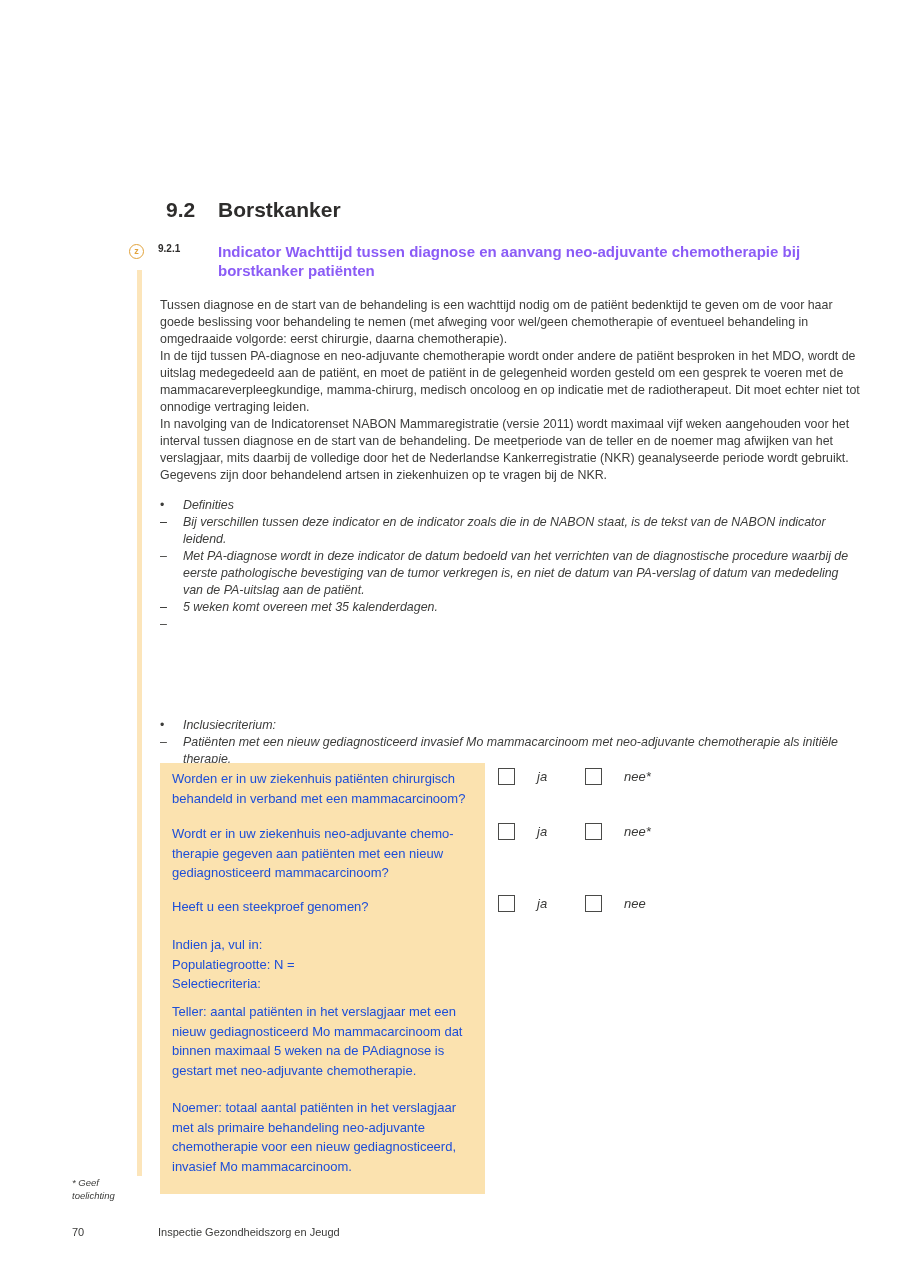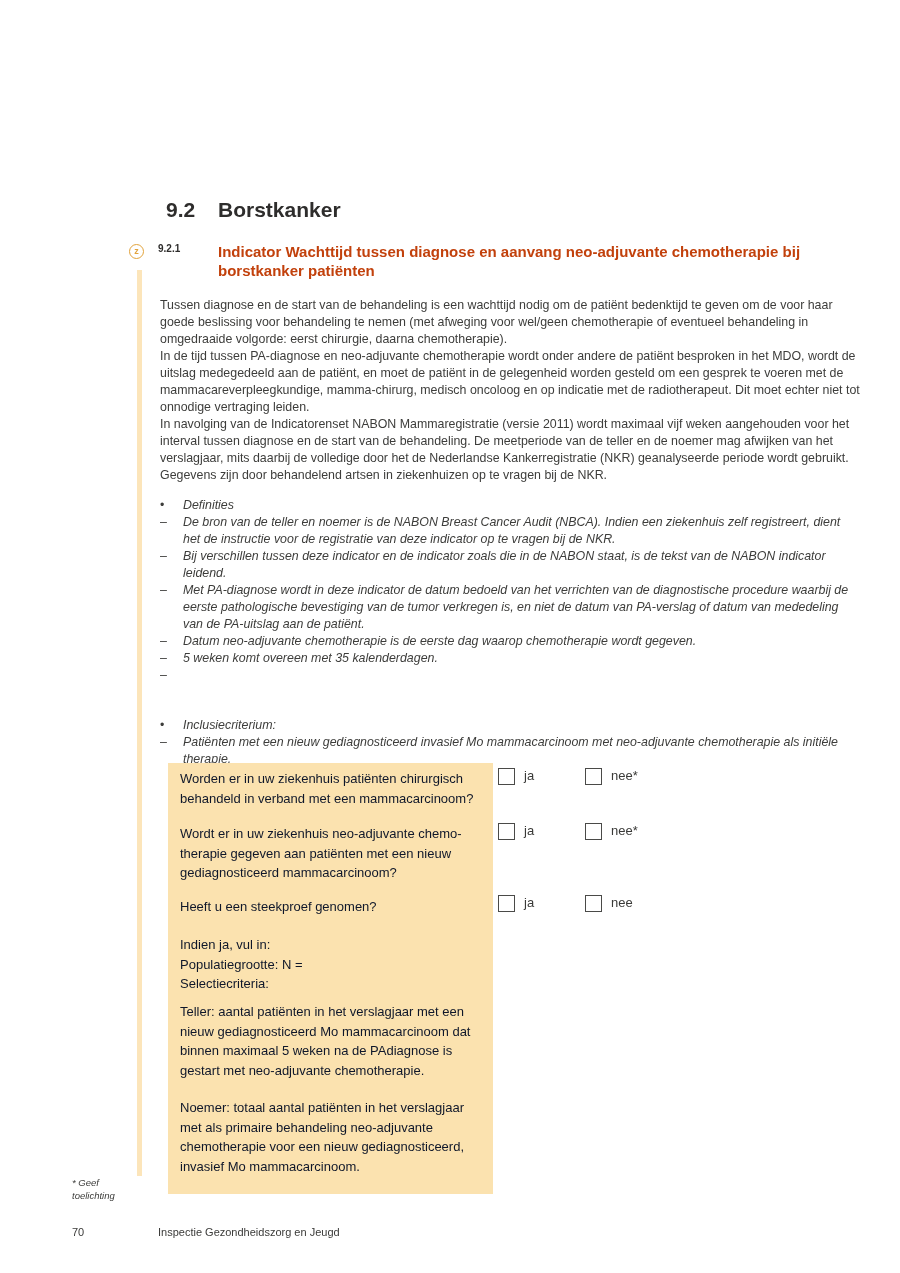--- a/index.html
+++ b/index.html
@@ -19,58 +19,58 @@
 
   .subsection { position: absolute; top: 242px; left: 129px; width: 730px; }
   .subsection .z-icon {
     position: absolute; left: 0; top: 2px; width: 15px; height: 15px;
     border: 1.6px solid #e2a33c; border-radius: 50%;
     color: #e2a33c; font-size: 9px; font-weight: bold;
     display: flex; align-items: center; justify-content: center; line-height: 1;
   }
   .subsection .num { position: absolute; left: 29px; top: 1px; font-weight: bold; font-size: 10px; color: #2e2d2c; }
   .subsection .ttl { position: absolute; left: 89px; top: 0; width: 615px;
-    font-weight: bold; font-size: 15px; line-height: 19px; color: #c2410c; }
+    font-weight: bold; font-size: 15px; line-height: 19px; color: #8b5cf6; }
 
   
   .accent-line { position: absolute; left: 137px; top: 270px; width: 5px; height: 906px; background: #fce5ba; }
 
   
   .intro { position: absolute; left: 160px; top: 297px; width: 700px;
     font-size: 12.4px; line-height: 17px; color: #3d3d3b; }
   .intro p { margin: 0; }
 
   .list-block { position: absolute; left: 160px; width: 700px;
     font-style: italic; font-size: 12.4px; line-height: 17px; color: #3d3d3b; }
   .defs { top: 497px; }
   .incl { top: 717px; }
   .li { position: relative; padding-left: 23px; }
   .li .marker { position: absolute; left: 0; top: 0; font-style: normal; }
 
   
   .qa { position: absolute; left: 160px; top: 763px; width: 700px; }
   .qbox {
-    position: absolute; left: 8px; width: 325px;
+    position: absolute; left: 0; width: 325px;
     background: #fbe2af;
     padding: 6px 12px 18px 12px;
-    font-size: 13px; line-height: 19.5px; color: #0f172a;
+    font-size: 13px; line-height: 19.5px; color: #1d4ed8;
     white-space: pre-line;
   }
   .box1 { top: 0px;   min-height: 48px; }
   .box2 { top: 55px;  min-height: 66px; }
   .box3 { top: 128px; min-height: 28px; }
   .box4 { top: 166px; min-height: 58px; }
   .box5 { top: 233px; min-height: 86px; }
   .box6 { top: 329px; min-height: 85px; }
 
   .optrow { position: absolute; left: 338px; width: 330px; height: 20px; }
   .row1 { top: 5px; }
   .row2 { top: 60px; }
   .row3 { top: 132px; }
-  .opt { position: absolute; top: 0; display: flex; align-items: flex-start; gap: 9px; }
+  .opt { position: absolute; top: 0; display: flex; align-items: center; gap: 22px; font-style: italic; }
   .opt.first { left: 0; }
   .opt.second { left: 87px; }
   .checkbox { width: 17px; height: 17px; border: 1.2px solid #4a4a48; background: #ffffff; display: inline-block; }
   .optlabel { font-size: 13px; color: #3a3a38; }
 
   
   .footnote { position: absolute; left: 72px; top: 1176px; width: 70px;
     font-style: italic; font-size: 9.5px; line-height: 13px; color: #3d3d3b; white-space: pre-line; }
   .footer { position: absolute; top: 1226px; left: 0; width: 900px; font-size: 11px; color: #3a3a38; }
   .footer .pagenum { position: absolute; left: 72px; top: 0; }
@@ -98,33 +98,31 @@
   <p>In navolging van de Indicatorenset NABON Mammaregistratie (versie 2011) wordt maximaal vijf weken aangehouden voor het interval tussen diagnose en de start van de behandeling. De meetperiode van de teller en de noemer mag afwijken van het verslagjaar, mits daarbij de volledige door het de Nederlandse Kankerregistratie (NKR) geanalyseerde periode wordt gebruikt. Gegevens zijn door behandelend artsen in ziekenhuizen op te vragen bij de NKR.</p>
 </div>
 
 <div class="list-block defs">
   <div class="li">
     <span class="marker">•</span>
     <span>Definities</span>
   </div>
   <div class="li">
     <span class="marker">–</span>
-    <span>De bron van de teller en noemer is de NABON Breast Cancer Audit (NBCA). Indien een ziekenhuis zelf registreert, dient het de instructie voor de registratie van deze indicator op te vragen bij de NKR.</span>
   </div>
   <div class="li">
     <span class="marker">–</span>
     <span>Bij verschillen tussen deze indicator en de indicator zoals die in de NABON staat, is de tekst van de NABON indicator leidend.</span>
   </div>
   <div class="li">
     <span class="marker">–</span>
     <span>Met PA-diagnose wordt in deze indicator de datum bedoeld van het verrichten van de diagnostische procedure waarbij de eerste pathologische bevestiging van de tumor verkregen is, en niet de datum van PA-verslag of datum van mededeling van de PA-uitslag aan de patiënt.</span>
   </div>
   <div class="li">
     <span class="marker">–</span>
-    <span>Datum neo-adjuvante chemotherapie is de eerste dag waarop chemotherapie wordt gegeven.</span>
   </div>
   <div class="li">
     <span class="marker">–</span>
     <span>5 weken komt overeen met 35 kalenderdagen.</span>
   </div>
   <div class="li">
     <span class="marker">–</span>
   </div>
 </div>
 

